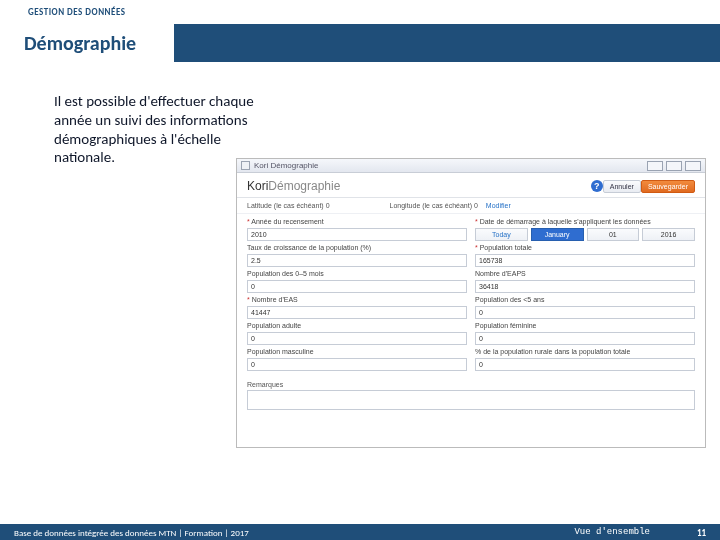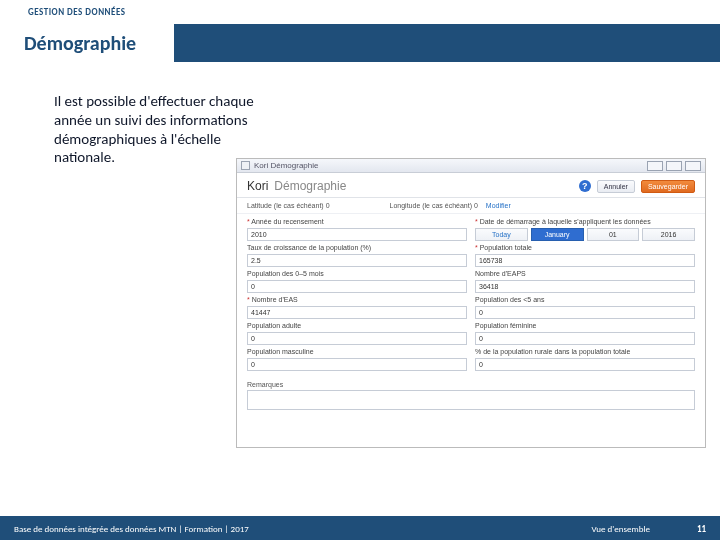--- a/index.html
+++ b/index.html
@@ -13,21 +13,21 @@
 
   .body-text { position: absolute; top: 92px; left: 54px; width: 220px; font-size: 15px; line-height: 1.25; color: #0f172a; }
 
   .screenshot { position: absolute; top: 158px; left: 236px; width: 470px; height: 290px; border: 1px solid #bbb; background: #fff; font-family: Arial, sans-serif; font-size: 8px; color: #333; overflow: hidden; }
   .ss-chrome { height: 14px; background: linear-gradient(#f5f7fb,#e3e7ef); border-bottom: 1px solid #c8cdd6; display: flex; align-items: center; padding: 0 4px; gap: 2px; }
   .ss-chrome .wico { width: 9px; height: 9px; border: 1px solid #9aa3b2; background: #eef1f6; }
   .ss-chrome .title { font-size: 8px; color: #556; margin-left: 2px; filter: blur(0.3px); }
   .ss-chrome .spacer { flex: 1; }
   .ss-chrome .winbtn { width: 16px; height: 10px; border: 1px solid #9aa3b2; background: #f4f6fa; margin-left: 1px; }
 
-  .ss-header { padding: 6px 10px 4px; border-bottom: 1px solid #e0e3e8; display: flex; align-items: center; gap: 6px; }
+  .ss-header { padding: 6px 10px 4px; border-bottom: 1px solid #e0e3e8; display: flex; align-items: center; }
   .ss-header .h1 { font-size: 12px; color: #333; filter: blur(0.3px); }
   .ss-header .h2 { font-size: 12px; color: #888; filter: blur(0.3px); }
   .ss-header .sp { flex: 1; }
   .help-ico { width: 12px; height: 12px; border-radius: 50%; background: #2f6dd0; color: #fff; font-size: 9px; font-weight: bold; display: flex; align-items: center; justify-content: center; }
   .hdr-btn { padding: 2px 6px; border: 1px solid #c6ccd6; border-radius: 2px; background: linear-gradient(#fafbfd,#e9ecf2); font-size: 7px; color: #334; filter: blur(0.3px); }
   .hdr-btn.primary { background: linear-gradient(#f28b3d,#e06a20); border-color: #d05a12; color: #fff; }
 
   .ss-subrow { padding: 4px 10px; display: flex; gap: 60px; font-size: 7px; color: #555; border-bottom: 1px solid #eef0f4; filter: blur(0.3px); }
   .ss-subrow .link { color: #2772c7; margin-left: 6px; }
 
@@ -38,24 +38,24 @@
   .fld-inp { height: 13px; border: 1px solid #c6ccd6; background: #fff; font-size: 7px; padding: 0 3px; display: flex; align-items: center; color: #333; filter: blur(0.3px); }
   .date-row { display: flex; gap: 3px; }
   .date-sel { flex: 1; height: 13px; border: 1px solid #c6ccd6; background: linear-gradient(#fafbfd,#eef1f6); font-size: 7px; display: flex; align-items: center; justify-content: center; filter: blur(0.3px); }
   .date-sel.active { background: #2f6dd0; color: #fff; border-color: #275faf; }
   .date-sel.today { color: #2772c7; }
 
   .remarks { margin: 6px 10px 0; }
   .remarks .lbl { font-size: 7px; color: #555; margin-bottom: 2px; filter: blur(0.4px); }
   .remarks .ta { height: 20px; border: 1px solid #c6ccd6; background: #fff; }
 
-  .footer { position: absolute; left: 0; right: 0; bottom: 0; height: 24px; background: #1f4e79; color: #fff; font-size: 9px; display: flex; align-items: center; padding: 0 14px; }
+  .footer { position: absolute; left: 0; right: 0; bottom: 0; height: 16px; background: #1f4e79; color: #fff; font-size: 9px; display: flex; align-items: center; padding: 0 14px; }
   .footer .left { }
   .footer .sp { flex: 1; }
-  .footer .section { margin-right: 30px; }
+  .footer .section { margin-right: 30px; font-family: Liberation Mono, monospace; }
   .footer .page { width: 26px; text-align: right; font-weight: bold; }
 </style>
 </head>
 <body>
 
 <div class="eyebrow">GESTION DES DONNÉES</div>
 
 <div class="title-band"></div>
 <div class="title-cutout">
   <h1>Démographie</h1>

